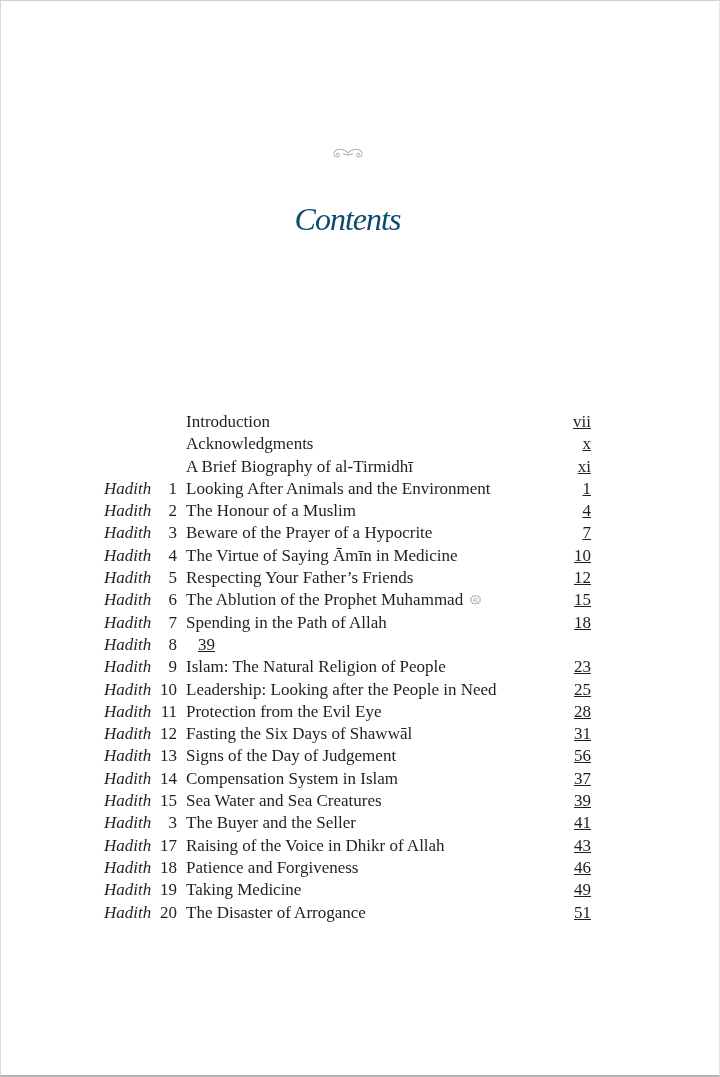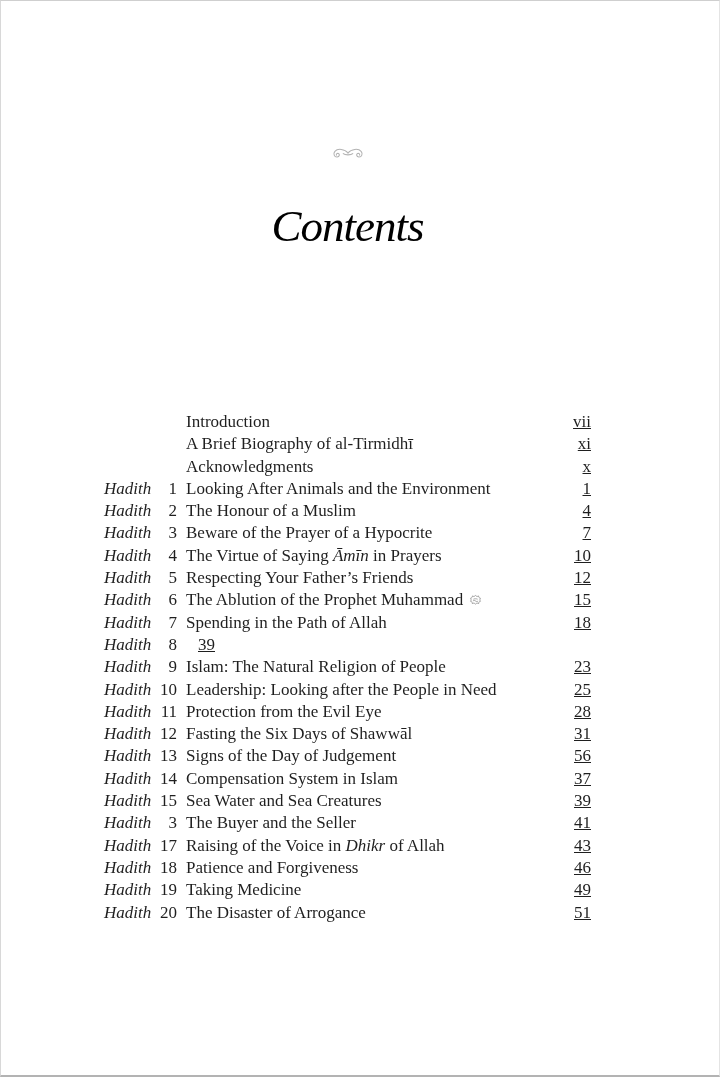--- a/index.html
+++ b/index.html
@@ -33,42 +33,42 @@
   .ornament-wrap svg { display: inline-block; }
   .book-title {
     position: absolute;
     top: 200px;
     left: 0;
     width: 100%;
     margin: 0;
     text-align: center;
     font-style: italic;
     font-weight: normal;
-    font-size: 45px;
+    font-size: 32px;
     letter-spacing: -1px;
     line-height: 1.15;
-    color: #000000;
+    color: #0c4a6e;
   }
   .toc {
     position: absolute;
     top: 410px;
     left: 0;
     width: 100%;
   }
   .row {
     display: flex;
     align-items: baseline;
     line-height: 22.3px;
     font-size: 17px;
     white-space: nowrap;
   }
   .lbl { width: 48px; flex: none; font-style: italic; }
   .num { width: 25px; flex: none; text-align: right; }
   .ttl { flex: 1 1 auto; padding-left: 9px; overflow: hidden; }
-  .ttl .it { font-style: italic; }
+  .ttl .it { }
   .pg  { flex: none; margin-left: 10px; text-align: right; min-width: 28px; text-decoration: underline; }
   .honorific {
     display: inline-block;
     vertical-align: -2px;
     margin-left: 2px;
     line-height: 0;
   }
 </style>
 </head>
 <body>
@@ -94,29 +94,29 @@
   <div class="row">
     <span class="lbl"></span>
     <span class="num"></span>
     <span class="ttl"><span>Introduction</span></span>
     <span class="pg">vii</span>
   </div>
 
   <div class="row">
     <span class="lbl"></span>
     <span class="num"></span>
+    <span class="ttl"><span>Acknowledgments</span></span>
+    <span class="pg">x</span>
+  </div>
+
+  <div class="row">
+    <span class="lbl"></span>
+    <span class="num"></span>
     <span class="ttl"><span>A Brief Biography of al-Tirmidhī</span></span>
     <span class="pg">xi</span>
-  </div>
-
-  <div class="row">
-    <span class="lbl"></span>
-    <span class="num"></span>
-    <span class="ttl"><span>Acknowledgments</span></span>
-    <span class="pg">x</span>
   </div>
 
   <div class="row">
     <span class="lbl">Hadith</span>
     <span class="num">1</span>
     <span class="ttl"><span>Looking After Animals and the Environment</span></span>
     <span class="pg">1</span>
   </div>
 
   <div class="row">
@@ -129,21 +129,21 @@
   <div class="row">
     <span class="lbl">Hadith</span>
     <span class="num">3</span>
     <span class="ttl"><span>Beware of the Prayer of a Hypocrite</span></span>
     <span class="pg">7</span>
   </div>
 
   <div class="row">
     <span class="lbl">Hadith</span>
     <span class="num">4</span>
-    <span class="ttl"><span>The Virtue of Saying </span><span class="it">Āmīn</span><span> in Prayers</span></span>
+    <span class="ttl"><span>The Virtue of Saying </span><span class="it">Āmīn</span><span> in Medicine</span></span>
     <span class="pg">10</span>
   </div>
 
   <div class="row">
     <span class="lbl">Hadith</span>
     <span class="num">5</span>
     <span class="ttl"><span>Respecting Your Father’s Friends</span></span>
     <span class="pg">12</span>
   </div>
 

